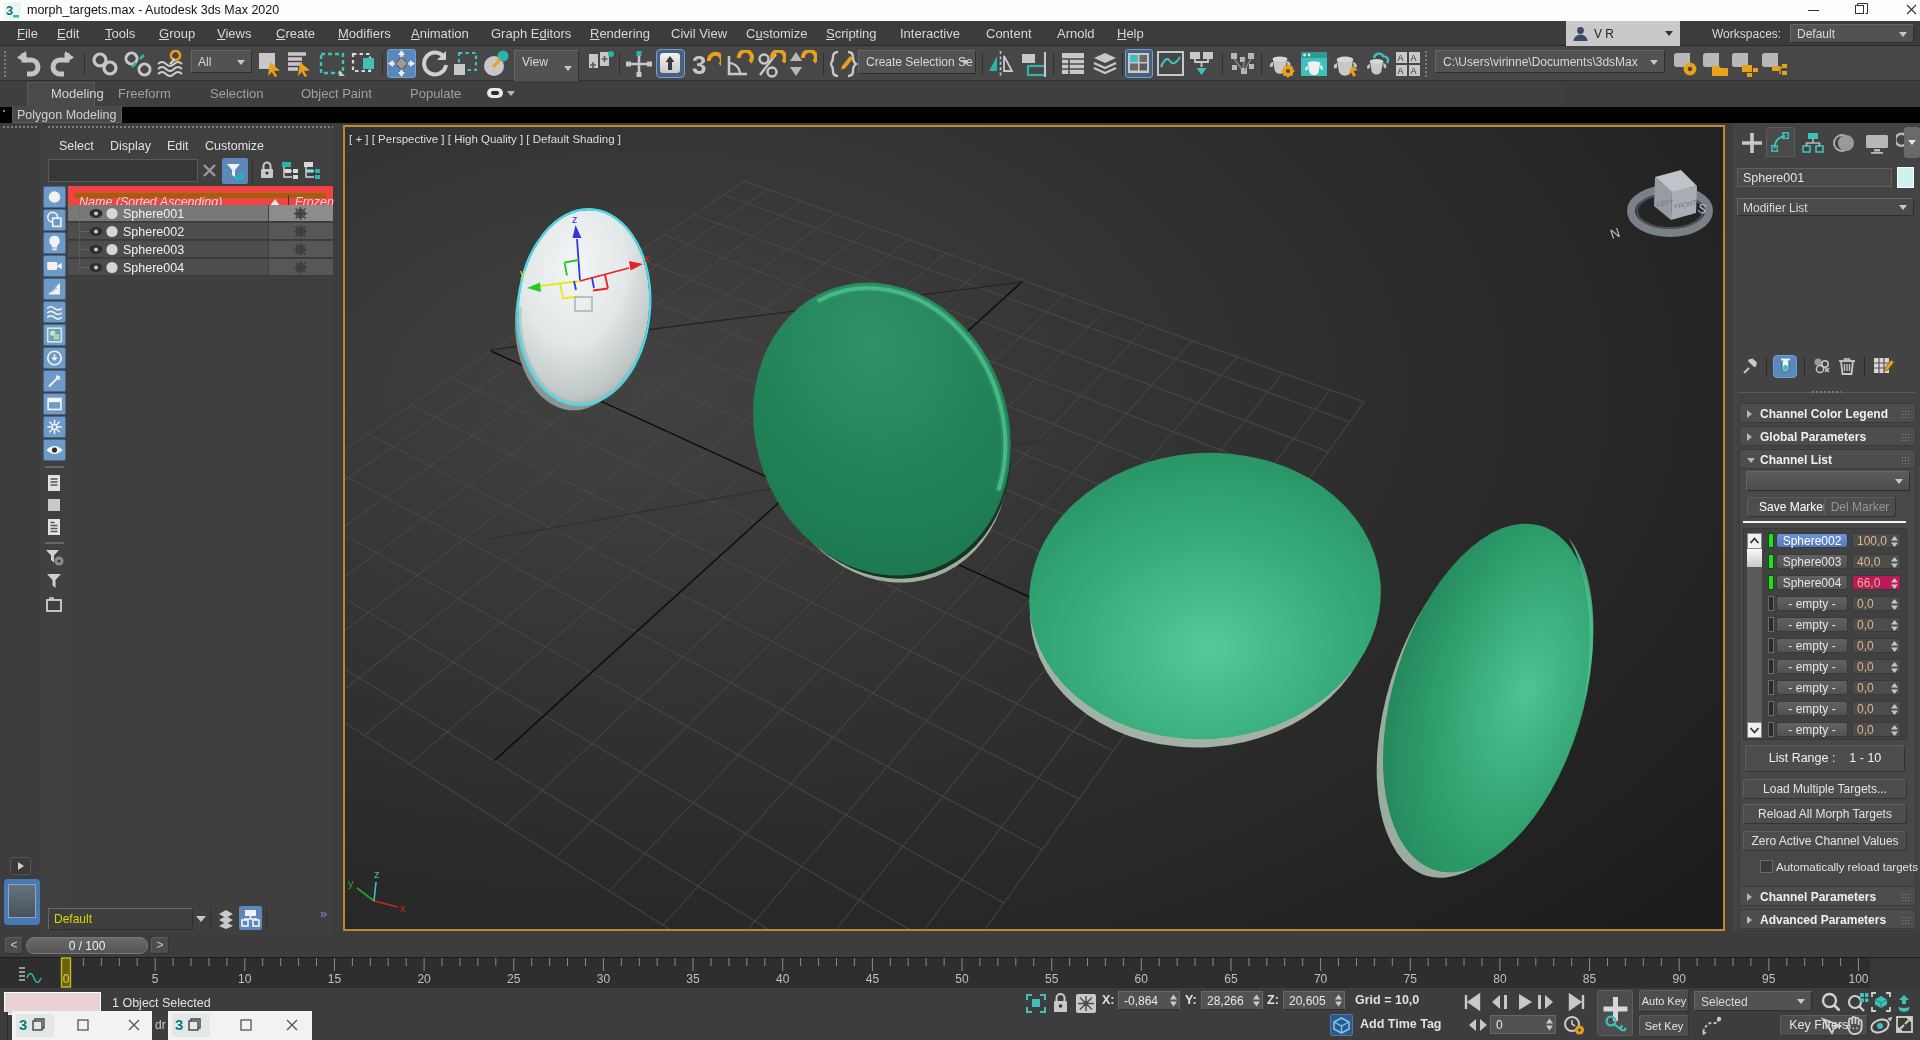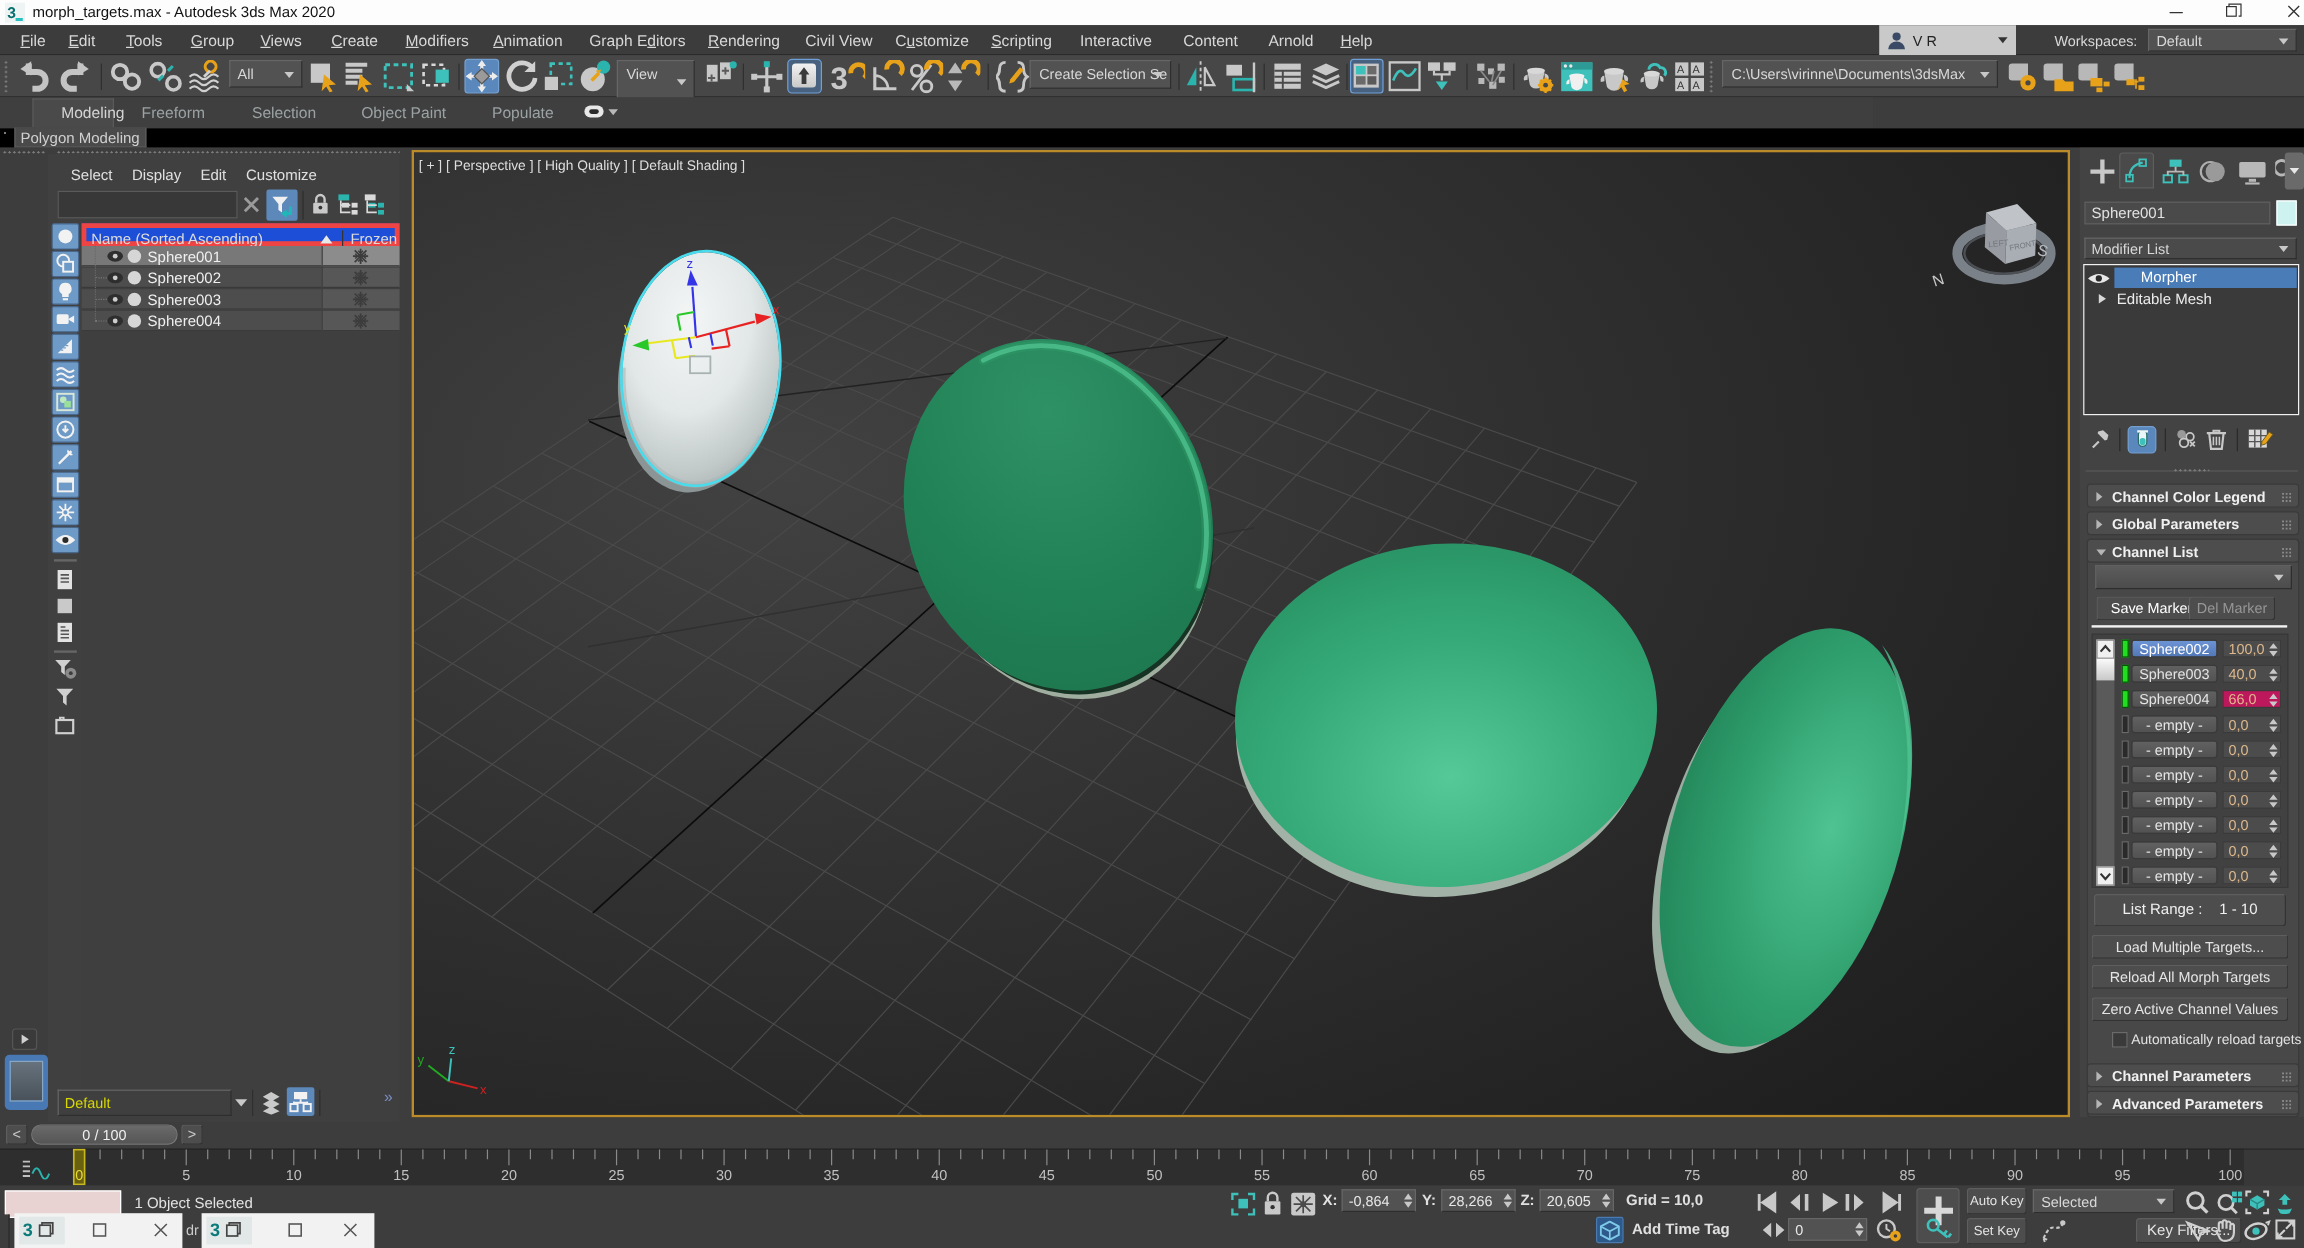--- a/index.html
+++ b/index.html
@@ -385,21 +385,21 @@
     <path d="M3 6 v10 h8 M3 10 h8" stroke="#d9d9d9" stroke-width="1.4" fill="none"></path>
   </svg>
   <svg class="abs" style="left:263px;top:33px" width="19" height="18" viewBox="0 0 19 18">
     <rect x="1" y="1" width="9" height="5" fill="#d9d9d9"></rect>
     <rect x="4" y="8" width="6" height="4" fill="#2bb3ad"></rect>
     <rect x="12" y="8" width="5" height="4" fill="#2bb3ad"></rect>
     <rect x="12" y="14" width="5" height="4" fill="#2bb3ad"></rect>
     <path d="M3 6 v10 h8 M3 10 h8" stroke="#d9d9d9" stroke-width="1.4" fill="none"></path>
   </svg>
 
-  <div class="abs" style="left:28px;top:58px;width:265px;height:19px;background:#1d4ed8;border:4px solid #ef4444;">
+  <div class="abs" style="left:28px;top:58px;width:265px;height:19px;background:#a16207;border:7px solid #ef4444;font-style:italic;">
     <div class="abs" style="left:4px;top:2px;font-size:12.5px;color:#dcdcdc;">Name (Sorted Ascending)</div>
     <div class="abs" style="left:195px;top:6px;width:0;height:0;border-left:5px solid transparent;border-right:5px solid transparent;border-bottom:7px solid #e8e8e8;"></div>
     <div class="abs" style="left:213px;top:2px;font-size:12.5px;color:#dcdcdc;border-left:1px solid #333;padding-left:6px;height:15px;">Frozen</div>
   </div>
   <div id="rows" class="abs" style="left:28px;top:77px;width:265px;height:730px;background:#3f3f3f;">
       <div class="abs" style="left:0;top:0px;width:200px;height:17px;background:#787878;border-bottom:1px solid #3a3a3a;">
         <svg class="abs" style="left:21px;top:2px" width="30" height="13" viewBox="0 0 30 13">
           <ellipse cx="7" cy="6.5" rx="6.5" ry="4.6" fill="#2e2e2e"></ellipse>
           <circle cx="7" cy="6.5" r="2" fill="#cdcdcd"></circle>
           <circle cx="23" cy="6.5" r="5.6" fill="#d6d6d6"></circle>
@@ -716,31 +716,20 @@
         <div style="margin:13px 0 0 4px;width:0;height:0;border-left:4px solid transparent;border-right:4px solid transparent;border-top:5px solid #e8e8e8;"></div>
       </div>
     </div>
     <div class="abs" style="left:4px;top:45px;width:155px;height:19px;background:#4a4a4a;border:1px solid #5f5f5f;color:#e2e2e2;font-size:12.5px;">
       <div style="padding:2px 0 0 5px;">Sphere001</div>
     </div>
     <div class="abs" style="left:164px;top:44px;width:17px;height:21px;background:#cdf2ef;border:1px solid #fff;"></div>
     <div class="combo abs" style="left:4px;top:75px;width:177px;height:18px;background:#4a4a4a;">
       <div style="padding:2px 0 0 5px;">Modifier List</div>
       <div class="arr"></div>
-    </div>
-    <div class="abs" style="left:3px;top:97px;width:180px;height:126px;background:#3a3a3a;border:1.5px solid #f2f2f2;">
-      <div class="abs" style="left:0;top:3px;width:24px;height:16px;"><svg width="24" height="16" viewBox="0 0 24 16">
-          <path d="M3 8 q9 -7.5 18 0 q-9 7.5 -18 0" fill="#e8e8e8"></path>
-          <circle cx="12" cy="8" r="2.6" fill="#2a2a2a"></circle>
-        </svg></div>
-      <div class="abs" style="left:25px;top:2px;width:152px;height:17px;background:#4a7cb8;color:#fff;font-size:12.5px;">
-        <div style="padding:1px 0 0 22px;">Morpher</div>
-      </div>
-      <div class="abs" style="left:12px;top:24px;width:0;height:0;border-top:4px solid transparent;border-bottom:4px solid transparent;border-left:6px solid #d8d8d8;"></div>
-      <div class="abs" style="left:27px;top:21px;color:#ececec;font-size:12.5px;">Editable Mesh</div>
     </div>
     <svg class="abs" style="left:8px;top:234px" width="17" height="19" viewBox="0 0 17 19">
       <path d="M3 16 l5 -5" stroke="#c8c8c8" stroke-width="1.8"></path>
       <path d="M7 4 l6 6 2 -0.5 1 -4 -4.5 -4 -4 1z" fill="#c8c8c8"></path>
     </svg>
     <div class="sep abs" style="left:33px;top:234px;height:19px;background:#2a2a2a;"></div>
     <div class="abs" style="left:40px;top:232px;width:24px;height:23px;background:#5a87bc;border:1px solid #74a0d0;border-radius:4px;"><svg style="margin:2px 0 0 6px" width="11" height="18" viewBox="0 0 11 18">
         <rect x="2" y="1" width="7" height="13" rx="3.4" fill="#e8f6f6" stroke="#2a6a6a" stroke-width="1"></rect>
         <rect x="3" y="7" width="5" height="6" rx="2.4" fill="#3fc1bb"></rect>
         <path d="M1 1.5 h9" stroke="#e8f6f6" stroke-width="2"></path>

